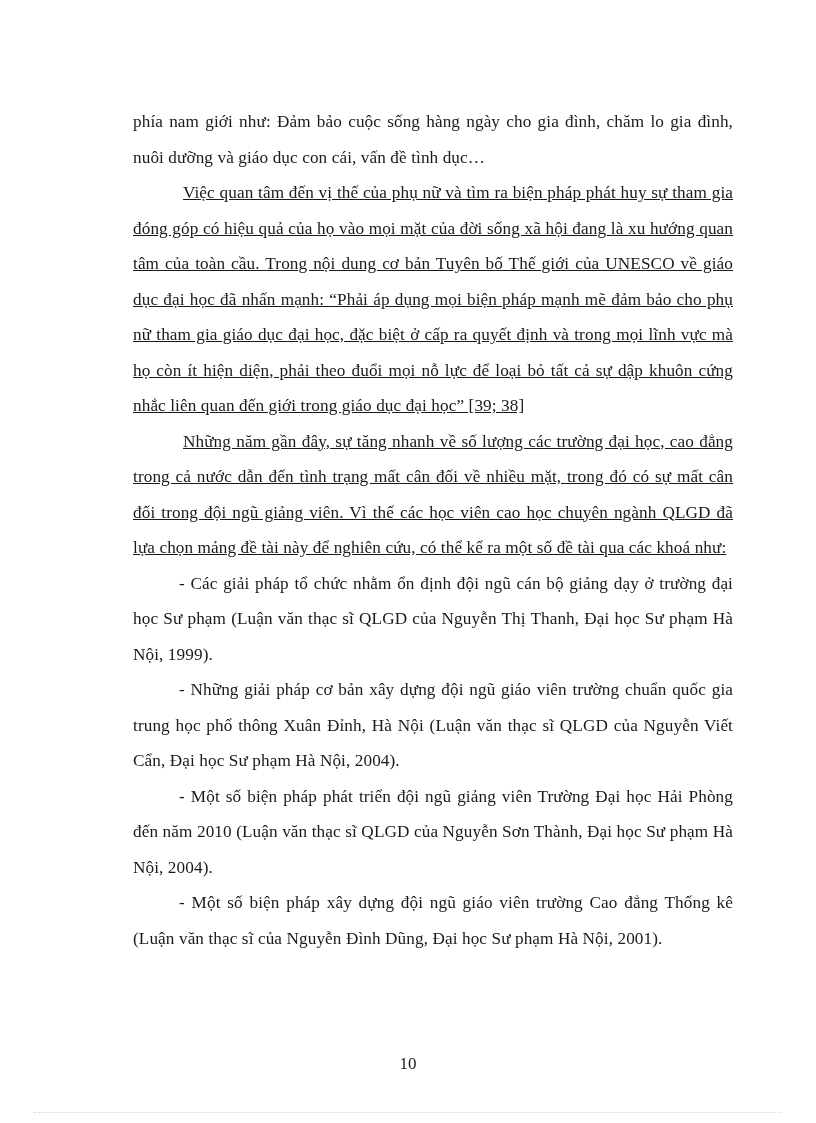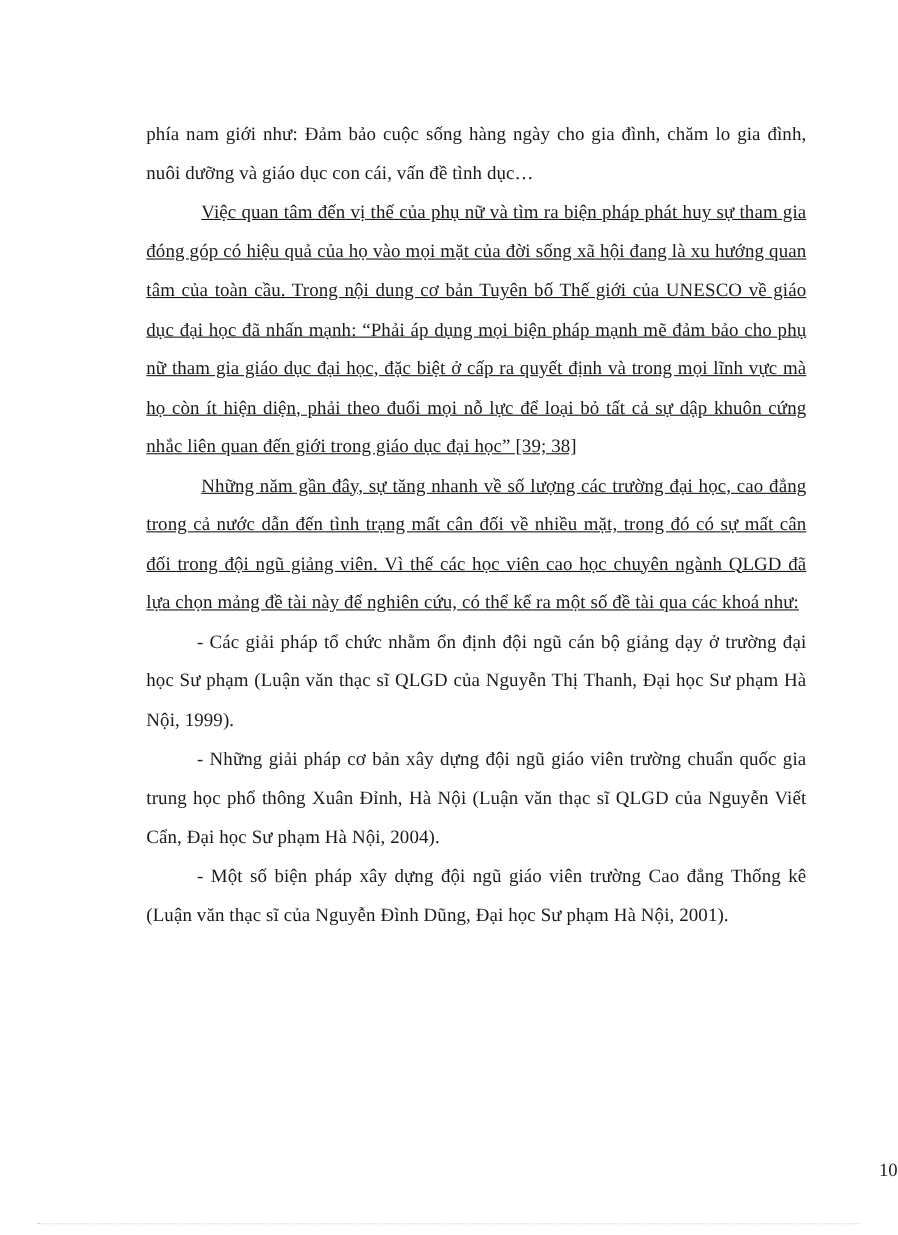--- a/index.html
+++ b/index.html
@@ -43,21 +43,21 @@
   }
   p.indent-sm {
     text-indent: 46px;
     font-family: Liberation Serif, serif;
   }
   .page-number {
     position: absolute;
     top: 1054px;
     left: 0;
     width: 816px;
-    text-align: right;
+    text-align: center;
     font-size: 17px;
     font-family: "Liberation Serif", "DejaVu Serif", serif;
   }
   .footer-rule {
     position: absolute;
     left: 34px;
     top: 1112px;
     width: 748px;
     height: 1px;
     border-top: 1px dotted #d7d7d7;
@@ -67,19 +67,20 @@
 <body>
 
 <div class="page">
 
   <div class="content">
     <p class="plain">phía nam giới như: Đảm bảo cuộc sống hàng ngày cho gia đình, chăm lo gia đình, nuôi dưỡng và giáo dục con cái, vấn đề tình dục…</p>
     <p class="indent">Việc quan tâm đến vị thế của phụ nữ và tìm ra biện pháp phát huy sự tham gia đóng góp có hiệu quả của họ vào mọi mặt của đời sống xã hội đang là xu hướng quan tâm của toàn cầu. Trong nội dung cơ bản Tuyên bố Thế giới của UNESCO về giáo dục đại học đã nhấn mạnh: “Phải áp dụng mọi biện pháp mạnh mẽ đảm bảo cho phụ nữ tham gia giáo dục đại học, đặc biệt ở cấp ra quyết định và trong mọi lĩnh vực mà họ còn ít hiện diện, phải theo đuổi mọi nỗ lực để loại bỏ tất cả sự dập khuôn cứng nhắc liên quan đến giới trong giáo dục đại học” [39; 38]</p>
     <p class="indent">Những năm gần đây, sự tăng nhanh về số lượng các trường đại học, cao đẳng trong cả nước dẫn đến tình trạng mất cân đối về nhiều mặt, trong đó có sự mất cân đối trong đội ngũ giảng viên. Vì thế các học viên cao học chuyên ngành QLGD đã lựa chọn mảng đề tài này để nghiên cứu, có thể kể ra một số đề tài qua các khoá như:</p>
     <p class="indent-sm">- Các giải pháp tổ chức nhằm ổn định đội ngũ cán bộ giảng dạy ở trường đại học Sư phạm (Luận văn thạc sĩ QLGD của Nguyễn Thị Thanh, Đại học Sư phạm Hà Nội, 1999).</p>
     <p class="indent-sm">- Những giải pháp cơ bản xây dựng đội ngũ giáo viên trường chuẩn quốc gia trung học phổ thông Xuân Đỉnh, Hà Nội (Luận văn thạc sĩ QLGD của Nguyễn Viết Cẩn, Đại học Sư phạm Hà Nội, 2004).</p>
+    <p class="indent-sm">- Một số biện pháp phát triển đội ngũ giảng viên Trường Đại học Hải Phòng đến năm 2010 (Luận văn thạc sĩ QLGD của Nguyễn Sơn Thành, Đại học Sư phạm Hà Nội, 2004).</p>
     <p class="indent-sm">- Một số biện pháp xây dựng đội ngũ giáo viên trường Cao đẳng Thống kê (Luận văn thạc sĩ của Nguyễn Đình Dũng, Đại học Sư phạm Hà Nội, 2001).</p>
   </div>
 
   <div class="page-number">10</div>
   <div class="footer-rule"></div>
 
 </div>
 
 </body></html>

